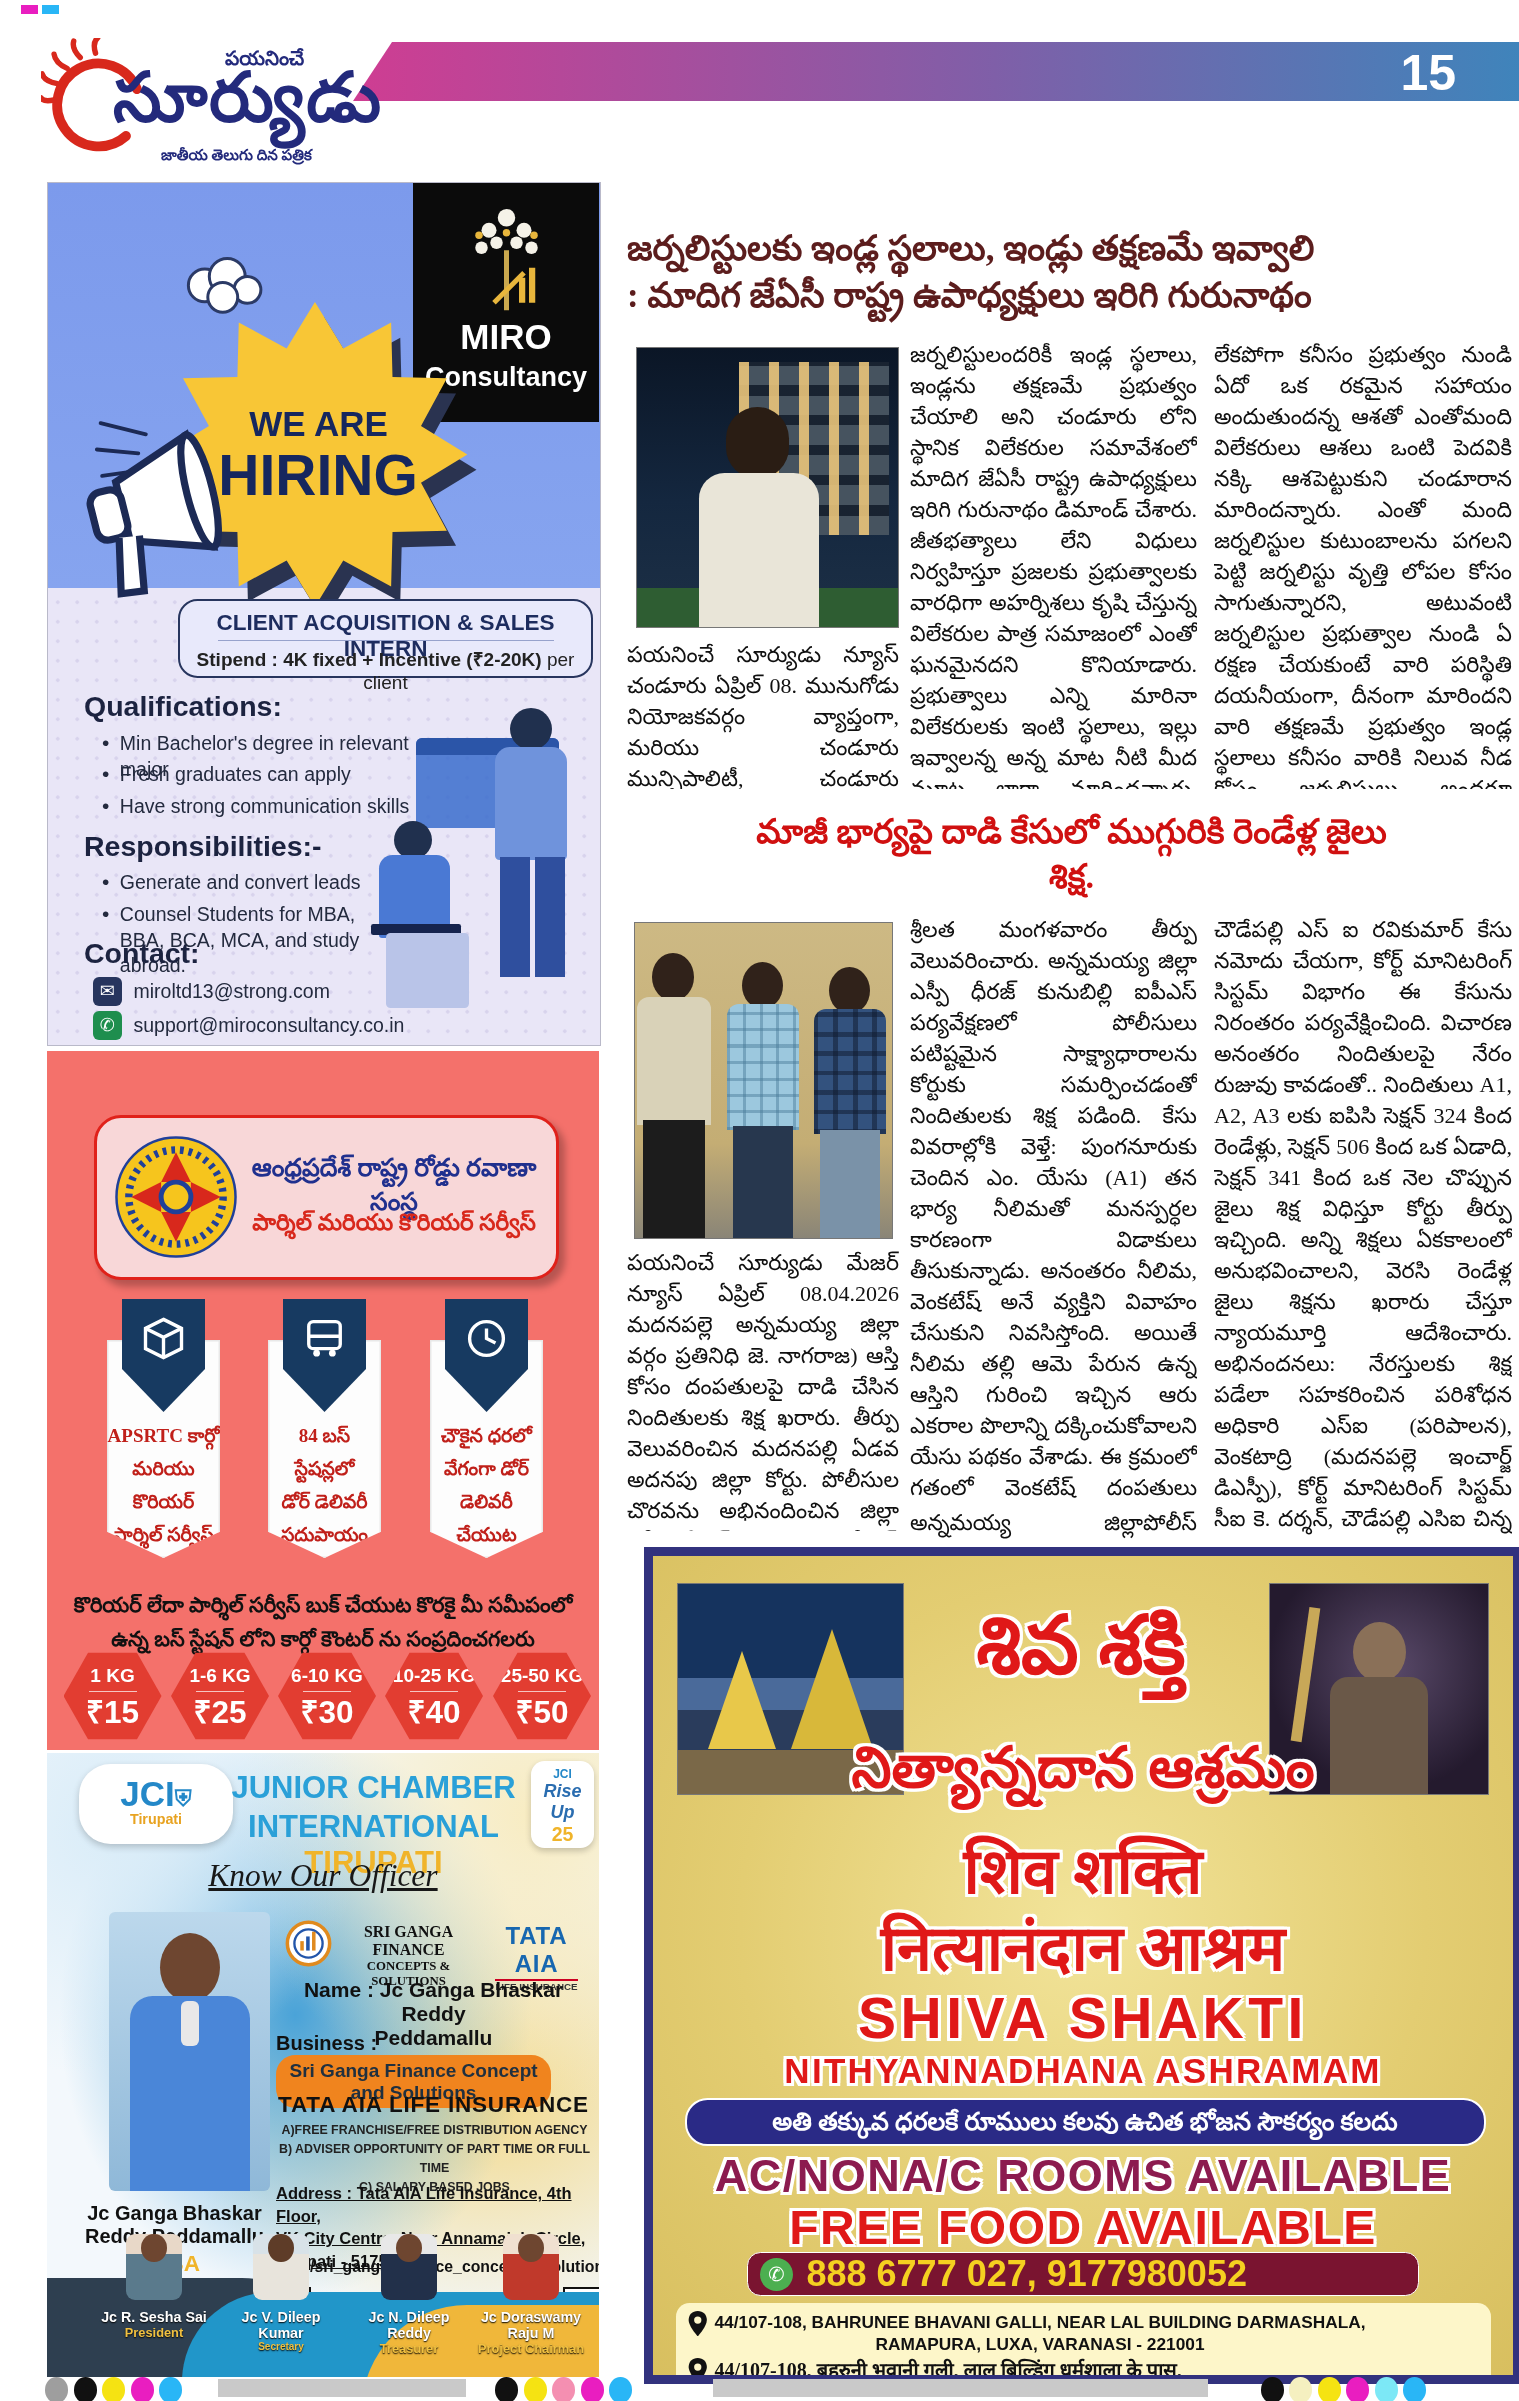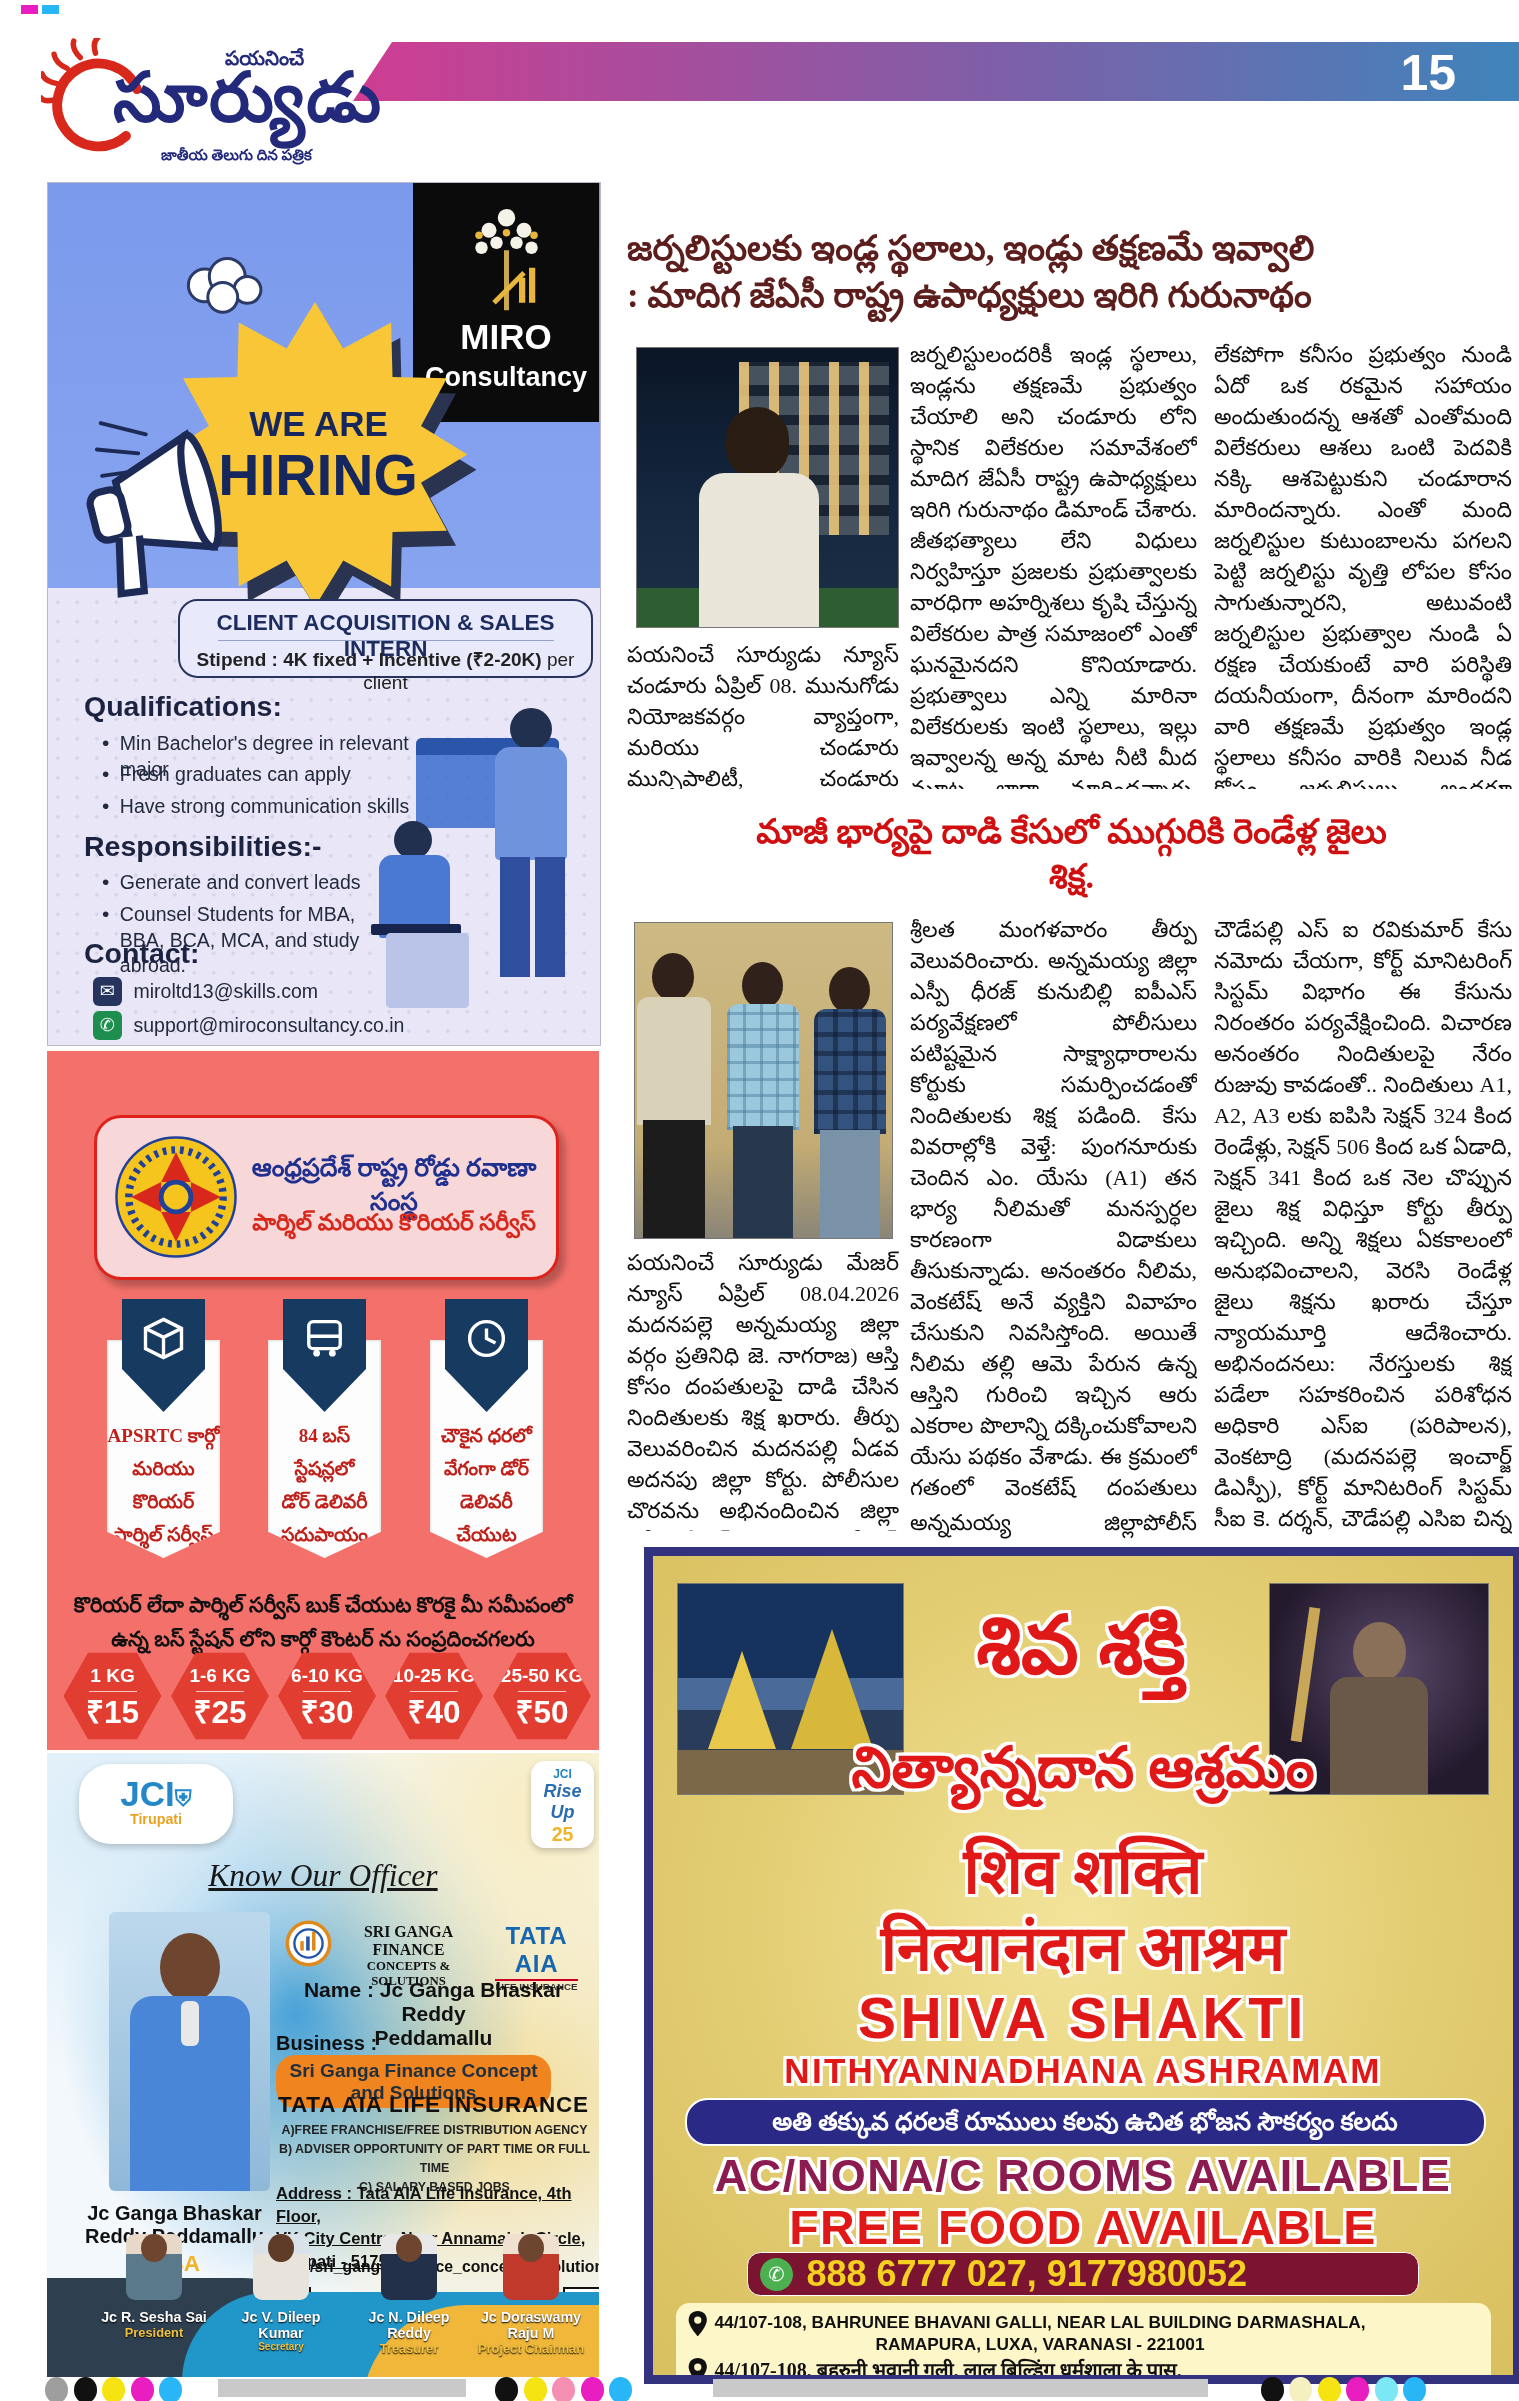--- a/index.html
+++ b/index.html
@@ -181,21 +181,21 @@
       <div class="abs" style="left:164px;top:149px;width:30px;height:120px;background:#2f4f9e;"></div>
       <div class="abs" style="left:22.5px;top:113px;width:38px;height:38px;border-radius:50%;background:#20304e;"></div>
       <div class="abs" style="left:7.5px;top:147px;width:71px;height:83px;background:#4a79d4;border-radius:13.5px 13.5px 3px 3px;"></div>
       <div class="abs" style="left:0px;top:216px;width:90px;height:10.5px;background:#16244e;border-radius:2.3px;"></div>
       <div class="abs" style="left:15px;top:225px;width:83px;height:75px;background:#b9c4e8;border-radius:4.5px;"></div>
     </div>
 
     <div class="abs miro-head" style="left:36px;top:754px;">Contact:</div>
     <div class="abs crow" style="left:45px;top:794px;">
       <span class="cicon" style="background:#27355e;">✉</span>
-      <span>miroltd13@skills.com</span>
+      <span>miroltd13@strong.com</span>
     </div>
     <div class="abs crow" style="left:45px;top:828px;">
       <span class="cicon">✆</span>
       <span>support@miroconsultancy.co.in</span>
     </div>
 
   </div>
 
   <div class="abs hl1" style="left:627px;top:225px;width:889px;">
     <div>జర్నలిస్టులకు ఇండ్ల స్థలాలు, ఇండ్లు తక్షణమే ఇవ్వాలి</div>
@@ -335,20 +335,25 @@
       <div style="font-size:31.5px;font-weight:bold;line-height:30px;">₹50</div>
     </div>
   </div>
 
   <div class="abs jci" style="left:47px;top:1753px;width:552px;height:624px;">
     <div class="abs" style="left:32px;top:10.5px;width:154px;height:80px;background:#fff;border-radius:31.5px;box-shadow:0 3px 7.5px rgba(0,0,0,.2);text-align:center;">
       <div style="margin-top:10.5px;font-size:35px;font-weight:bold;color:#2488c8;">
         <span>JCI</span><span style="font-size:22.5px;color:#2488c8;">⛨</span>
       </div>
       <div style="font-size:14.3px;color:#e8a321;font-weight:bold;margin-top:-3px;">Tirupati</div>
+    </div>
+    <div class="abs ctr" style="left:169px;top:16.5px;width:315px;font-size:31px;">
+      <div class="jci-blue">JUNIOR CHAMBER</div>
+      <div style="margin-top:3px;"><span class="jci-blue">INTERNATIONAL</span>
+        <span class="jci-yel">TIRUPATI</span></div>
     </div>
     <div class="abs ctr" style="left:484px;top:7.5px;width:63px;height:87px;background:#fff;border-radius:13.5px;box-shadow:0 3px 6px rgba(0,0,0,.2);">
       <div style="font-size:12px;font-weight:bold;color:#2488c8;margin-top:6px;">JCI</div>
       <div style="font-size:18px;font-weight:bold;font-style:italic;color:#2a6db0;">Rise Up</div>
       <div style="font-size:19.5px;font-weight:bold;color:#f0b42a;">25</div>
     </div>
     <div class="abs ctr" style="left:0;top:105px;width:552px;font-family:'Liberation Serif',serif;font-style:italic;font-size:31.5px;color:#181818;text-decoration:underline;">Know Our Officer</div>
 
     <div class="abs" style="left:62px;top:159px;width:161px;height:279px;border-radius:6px;background:linear-gradient(180deg,#bcd8ec,#8fb8d8);overflow:hidden;">
       <div class="abs" style="left:51px;top:21px;width:60px;height:69px;border-radius:50%;background:#6e4630;"></div>

